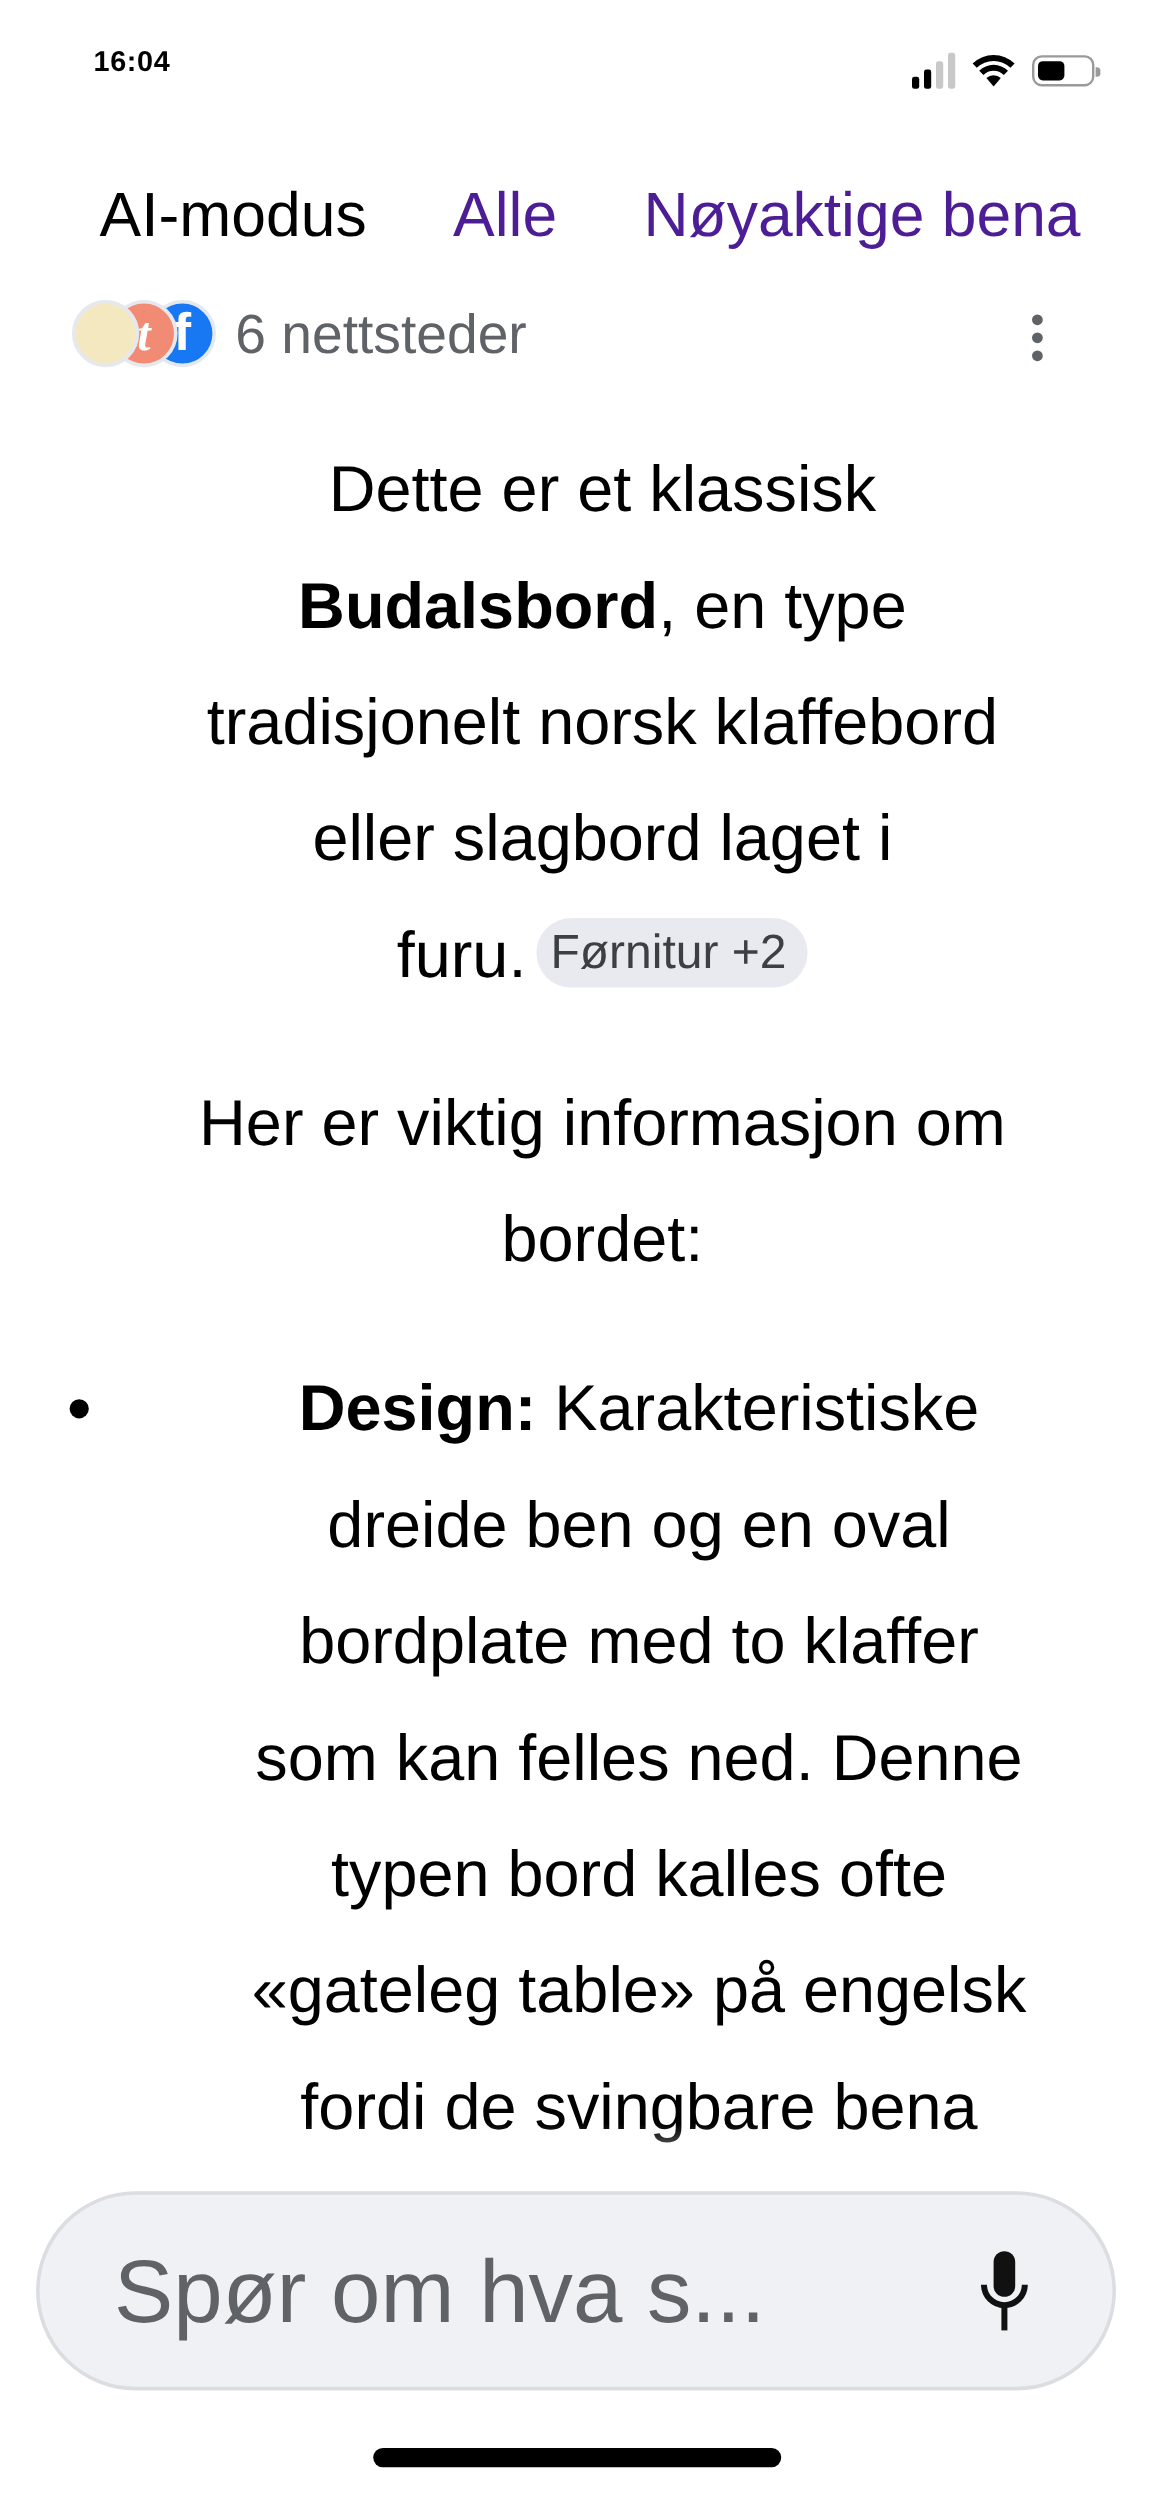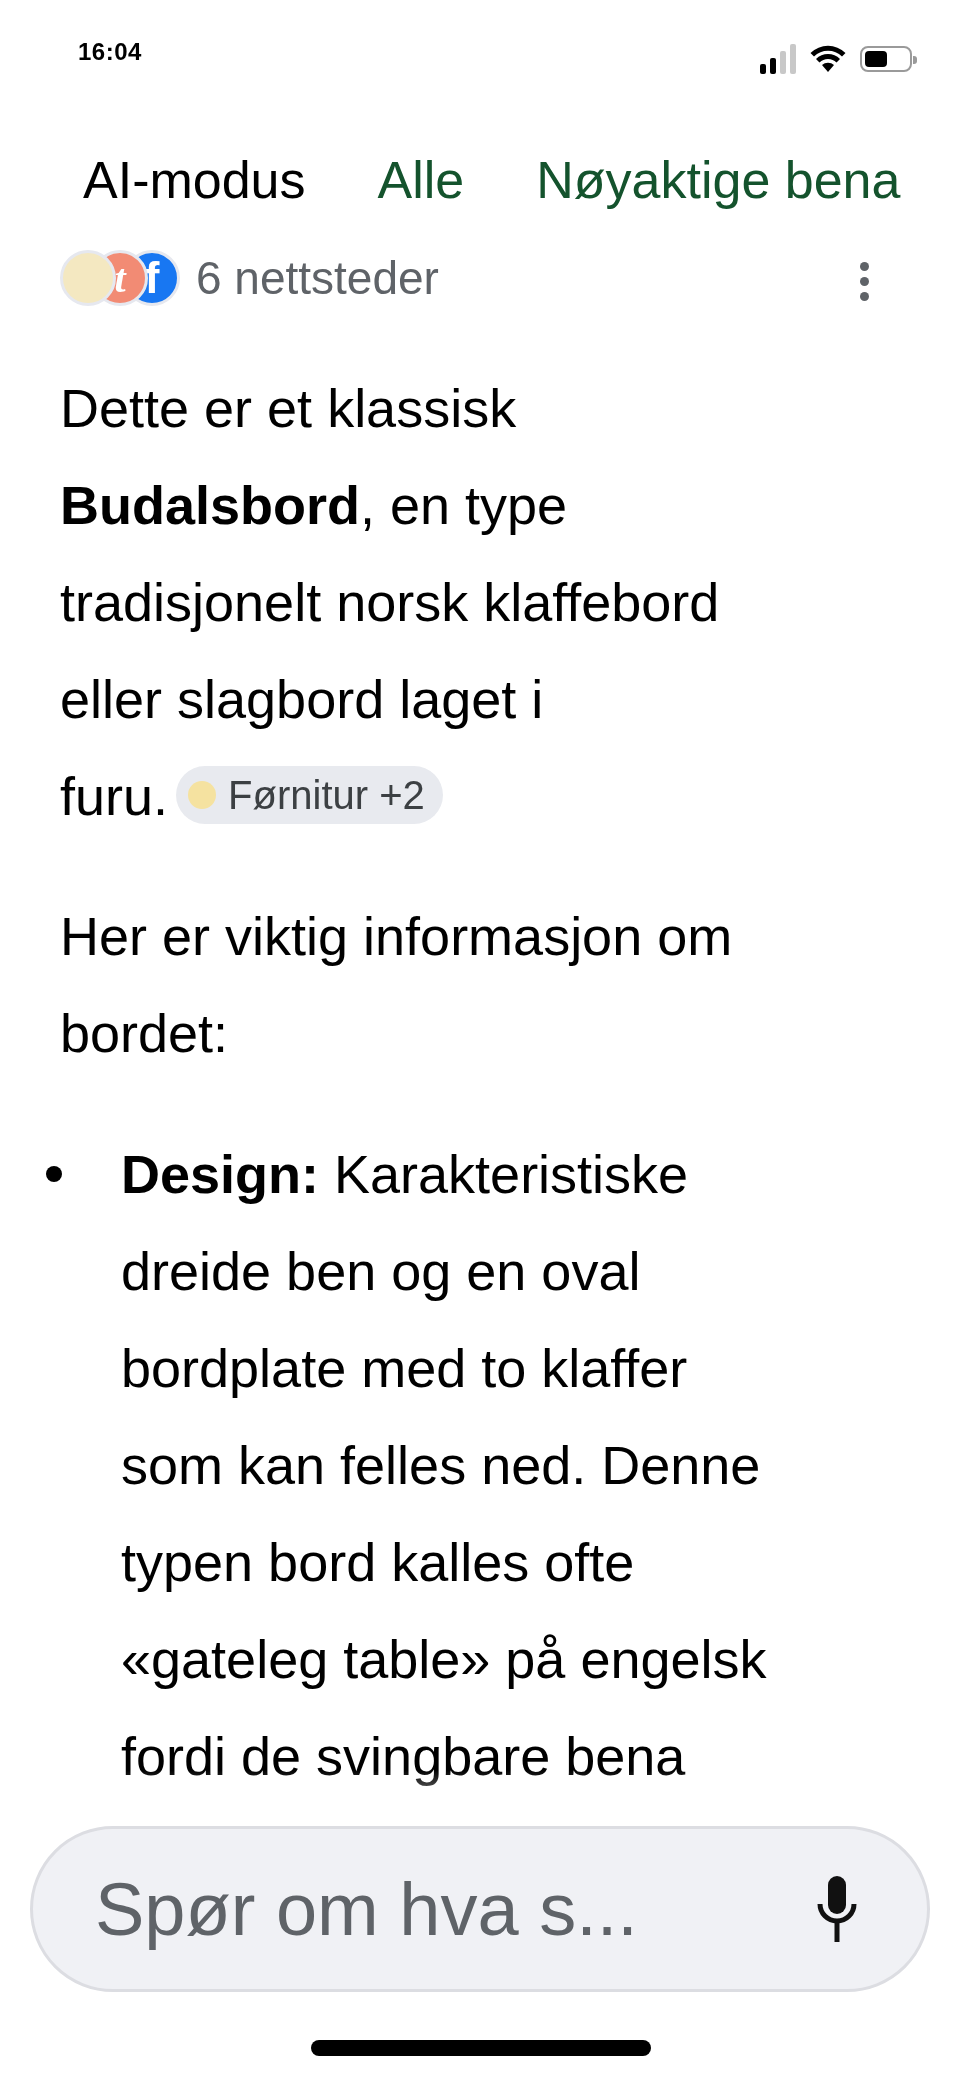--- a/index.html
+++ b/index.html
@@ -9,36 +9,36 @@
   
   .time { left:78px; top:38px; font-size:24px; font-weight:600; letter-spacing:0.5px; }
   .status-icons { right:48px; top:44px; display:flex; align-items:center; gap:14px; }
   .signal { display:flex; align-items:flex-end; gap:4px; height:30px; }
   .signal span { width:6px; background:#000; border-radius:2px; }
   .battery { width:52px; height:26px; border:2px solid #9a9a9a; border-radius:8px; position:relative; box-sizing:border-box; }
   .battery .fill { position:absolute; left:3px; top:3px; bottom:3px; width:22px; background:#000; border-radius:4px; }
   .battery .cap { position:absolute; right:-7px; top:8px; width:4px; height:8px; background:#9a9a9a; border-radius:0 3px 3px 0; }
   
   .tabs { left:48px; top:150px; display:flex; gap:72px; font-size:52px; white-space:nowrap;margin-left:35px; }
-  .tab { color:#14532d; cursor:pointer; }
+  .tab { color:#4c1d95; cursor:pointer; }
   .tab.active { color:#000; }
   
   .sources { left:60px; top:250px; display:flex; align-items:center; }
   .fav { width:56px; height:56px; border-radius:50%; box-sizing:border-box; border:3px solid #e6e8ef; position:relative; }
   .fav1 { background:#f4e8c1; z-index:3; }
   .fav2 { background:#f28b74; margin-left:-24px; z-index:2; color:#fff; font-family:"Liberation Serif", serif; font-style:italic; font-weight:bold; font-size:40px; display:flex; align-items:center; justify-content:center; }
   .fav3 { background:#1877f2; margin-left:-24px; z-index:1; color:#fff; font-weight:bold; font-size:44px; display:flex; align-items:flex-end; justify-content:center; overflow:hidden; }
   .src-count { font-size:46px; color:#5f6368; margin-left:16px; }
   .more { left:852px; top:262px; width:24px; display:flex; flex-direction:column; align-items:center; gap:6px; cursor:pointer; }
   .more span { width:9px; height:9px; border-radius:50%; background:#5f6368; }
   
-  .content { left:60px; top:360px; width:860px; font-size:54px; line-height:97px; }
+  .content { left:72px; top:360px; width:860px; font-size:54px; line-height:97px;text-align:center; }
   .para { margin:0 0 43px 0; }
   b { font-weight:bold; }
-  .chip { display:inline-flex; align-items:center; height:58px; padding:0 18px 0 12px; background:#e8eaef; border-radius:29px; font-size:40px; line-height:58px; color:#3c4043; vertical-align:middle; position:relative; top:-6px; margin-left:8px; cursor:pointer; }
+  .chip { display:inline-flex; align-items:center; height:58px; padding:0 18px 0 12px; background:#e8eaef; border-radius:29px; font-size:40px; line-height:58px; color:#3c4043; vertical-align:middle; position:relative; top:-6px; margin-left:8px; cursor:pointer;flex-direction:column; }
   .chip .dot { width:28px; height:28px; border-radius:50%; background:#f5e2a0; margin-right:12px; }
   ul.bullets { list-style:none; padding:0; margin:0; }
   ul.bullets li { position:relative; padding-left:61px; }
   ul.bullets li .bdot { position:absolute; left:-14px; top:40px; width:16px; height:16px; border-radius:50%; background:#000; }
   
   .fade { left:0; top:1770px; width:960px; height:60px; background:linear-gradient(rgba(255,255,255,0), #fff); }
   .bottom-bg { left:0; top:1820px; width:960px; height:259px; background:#fff; }
   .searchbar { left:30px; top:1826px; width:900px; height:166px; box-sizing:border-box; background:#f0f1f5; border:3px solid #dcdde2; border-radius:84px; display:flex; align-items:center; padding:0 70px 0 60px; justify-content:space-between;gap:36px; }
   .searchbar input { border:none; outline:none; background:transparent; font-family:"Liberation Sans", sans-serif; font-size:74px; color:#5f6368; width:640px; }
   .searchbar input::placeholder { color:#5f6368; }

